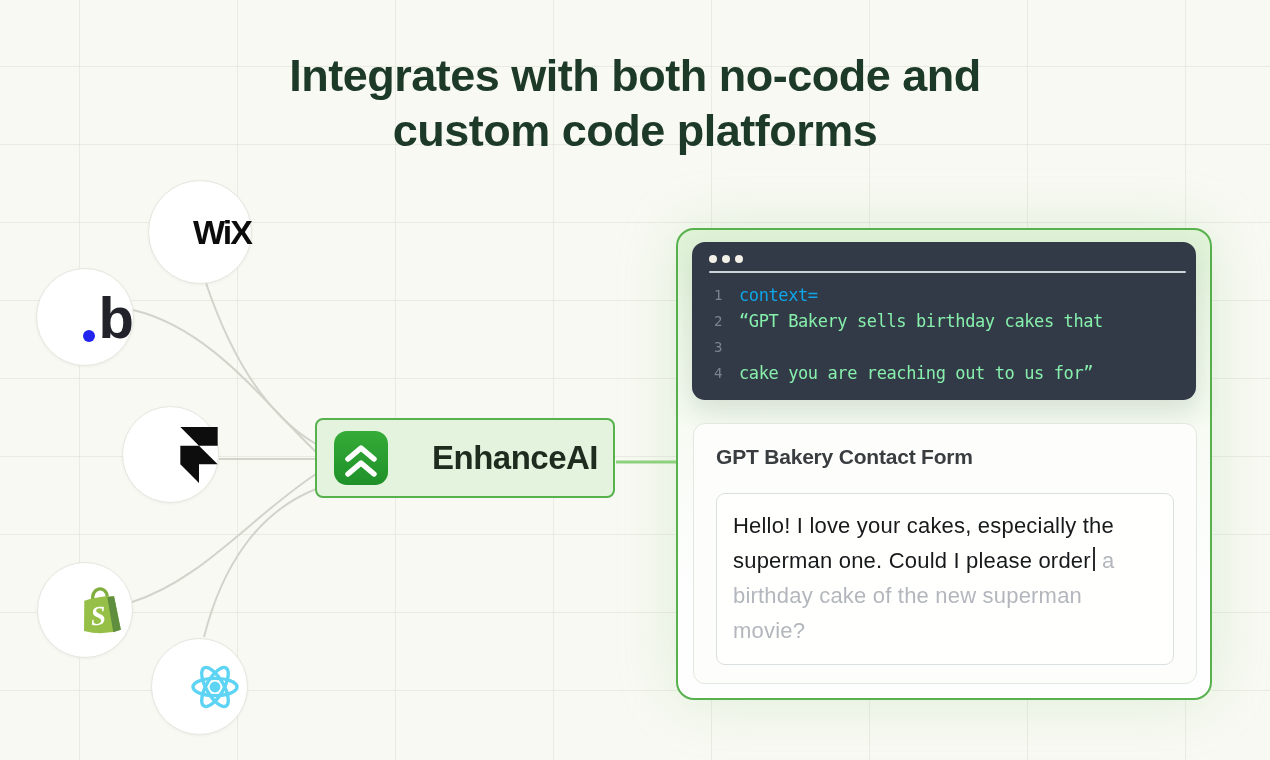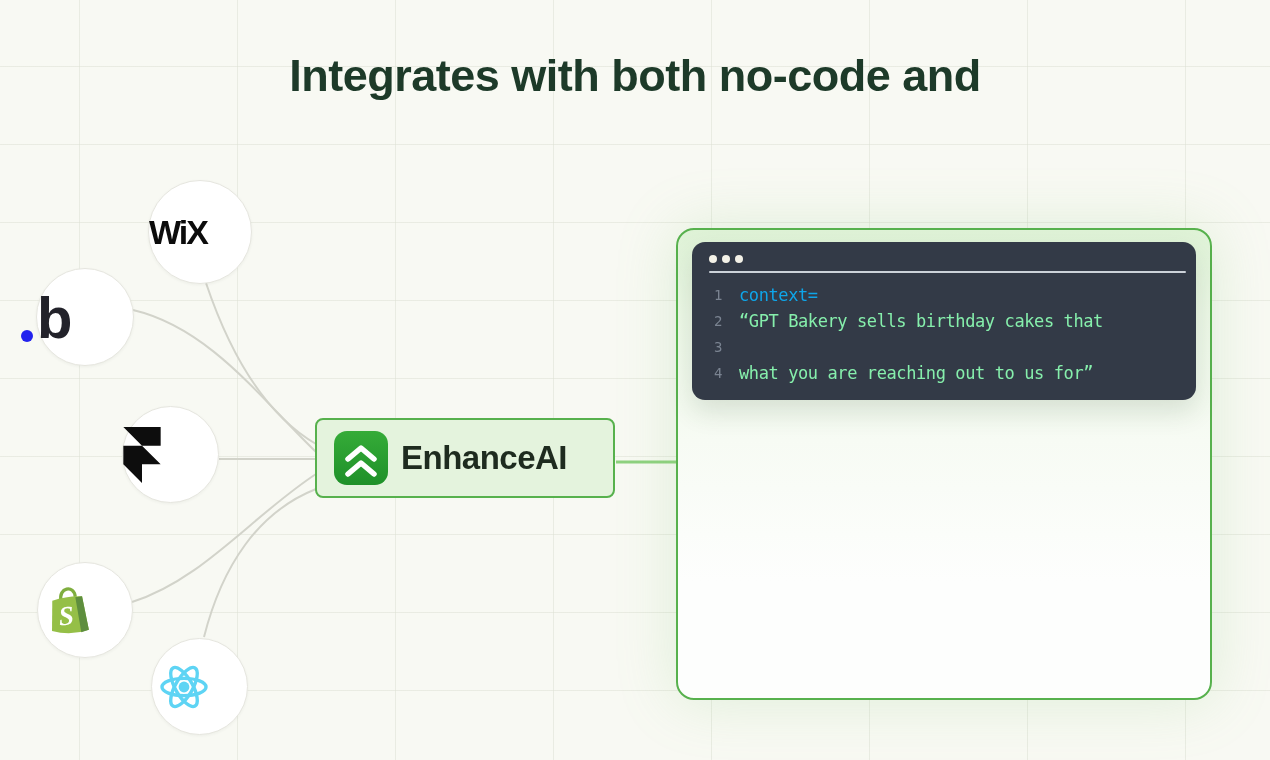--- a/index.html
+++ b/index.html
@@ -20,33 +20,33 @@
     position:absolute; top:48px; left:0; width:100%;
     text-align:center; font-size:45px; line-height:55px; font-weight:700;
     color:#1d3a29; letter-spacing:-0.5px;
   }
 
   svg.connectors { position:absolute; left:0; top:0; z-index:1; pointer-events:none; }
 
   .node-circle {
     position:absolute; z-index:2; border-radius:50%;
     background:#ffffff; border:1px solid #e6e6df;
-    display:flex; align-items:center; justify-content:flex-start;
+    display:flex; align-items:center; justify-content:flex-end;
     box-shadow:0 1px 3px rgba(40,60,40,.05);
   }
   .wix-text { font-size:34px; font-weight:700; color:#0c0c0c; letter-spacing:-2px; }
   .bubble-wrap { position:relative; }
   .bubble-text { font-size:58px; font-weight:700; color:#22222a; letter-spacing:-1px; }
   .bubble-dot { position:absolute; left:-16px; bottom:9px; width:12px; height:12px;
     border-radius:50%; background:#2323ee; }
 
   .enhance-box {
     position:absolute; left:315px; top:418px; width:300px; height:80px; z-index:2;
     background:#e4f3dd; border:2px solid #57b14d; border-radius:8px;
-    display:flex; align-items:center; padding-left:17px;
+    display:flex; align-items:center; padding-left:17px;gap:31px;
   }
   .enhance-icon {
     width:54px; height:54px; border-radius:13px; flex:0 0 auto;
     background:linear-gradient(180deg,#35ab38 0%,#1f9029 100%);
     display:flex; align-items:center; justify-content:center;
   }
   .enhance-label { margin-left:13px; font-size:33px; font-weight:700; color:#1e2b1f; letter-spacing:-0.5px; }
 
   .panel {
     position:absolute; left:676px; top:228px; width:536px; height:472px; z-index:2;
@@ -87,21 +87,21 @@
     display:inline-block; width:2px; height:24px; background:#2a2c2e;
     vertical-align:-3px; margin:0 1px 0 2px;
   }
   .message-box .ghost { color:#b3b7bd; }
 </style>
 </head>
 <body>
 
 <div class="canvas">
 
-  <h1 class="heading"><span>Integrates with both no-code and</span><br></h1>
+  <h1 class="heading"><span>Integrates with both no-code and</span><br><span>custom code platforms</span></h1>
 
   <svg class="connectors" width="1270" height="760" viewBox="0 0 1270 760">
     <g fill="none" stroke="#d2d3ca" stroke-width="2">
       <path d="M 206 283 C 232 360 268 416 316 444"></path>
       <path d="M 133 310 C 210 328 262 400 316 452"></path>
       <path d="M 219 459 C 252 459 282 459 316 459"></path>
       <path d="M 132 602 C 202 580 252 516 316 474"></path>
       <path d="M 204 637 C 222 566 258 512 316 489"></path>
     </g>
     <path d="M 616 462 L 676 462" fill="none" stroke="#8ed17f" stroke-width="3"></path>
@@ -171,20 +171,24 @@
         </div>
         <div class="code-row">
           <span class="ln">2</span>
           <span class="code-text tok-string">“GPT Bakery sells birthday cakes that</span>
         </div>
         <div class="code-row">
           <span class="ln">3</span>
         </div>
         <div class="code-row">
           <span class="ln">4</span>
-          <span class="code-text tok-string">what you are reaching out to us for”</span>
+          <span class="code-text tok-string">cake you are reaching out to us for”</span>
         </div>
       </div>
     </div>
 
+    <div class="form-card">
+      <div class="form-title">GPT Bakery Contact Form</div>
+      <div class="message-box"><span class="typed">Hello! I love your cakes, especially the superman one. Could I please order</span><span class="caret"></span><span class="ghost"> a birthday cake of the new superman movie?</span></div>
+    </div>
 
   </div>
 </div>
 
 </body></html>

